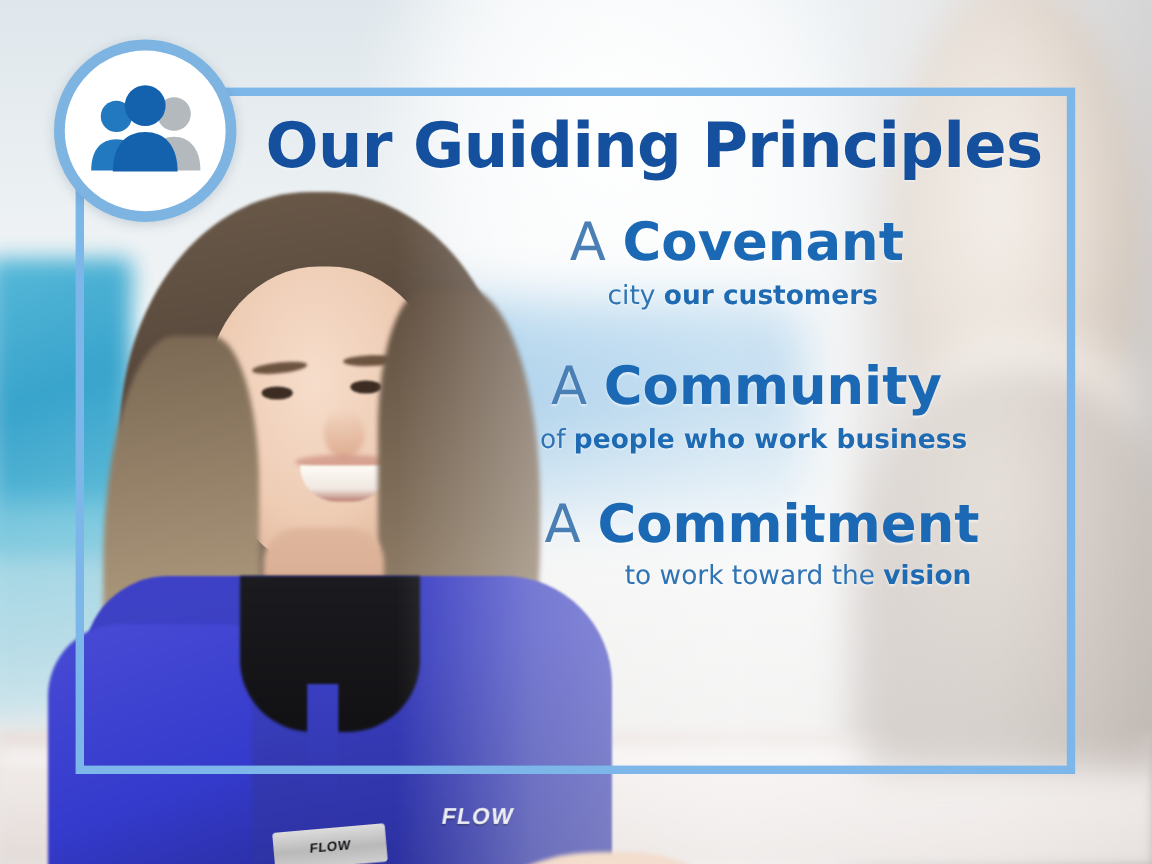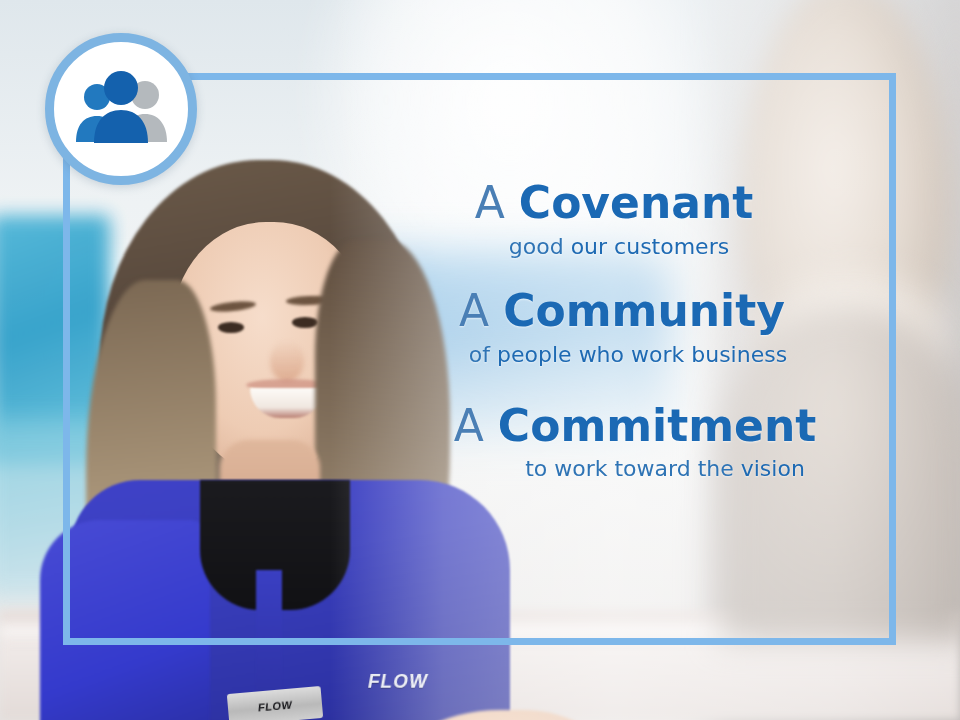--- a/index.html
+++ b/index.html
@@ -244,24 +244,24 @@
   .headline .key{ font-weight:bold; color:#1b69b4; }
 
   .sub{
     font-family:"DejaVu Sans", sans-serif;
     font-size:22px;
     line-height:1.25;
     color:#2f74b5;
     margin-top:7px;
     text-shadow:0 1px 2px rgba(255,255,255,.6);
   }
-  .sub b{ font-weight:normal; color:#1e6ab3; }
+  .sub b{ font-weight:bold; color:#1e6ab3; }
 
   .b1{ margin-left:28px; }
-  .b2{ margin-left:44px; margin-top:28px; }
+  .b2{ margin-left:44px; margin-top:40px; }
   .b3{ margin-left:70px; margin-top:34px; }
 
   .b1 .sub{ margin-left:10px; }
   .b2 .sub{ margin-left:12px; }
   .b3 .sub{ margin-left:60px; }
 </style>
 </head>
 <body>
 
 <div class="canvas">
@@ -324,31 +324,32 @@
 
         <circle cx="28" cy="27" r="13" fill="#2279bf"></circle>
         <path d="M7 72 C7 55 15 46 28 46 C41 46 49 55 49 72 Z" fill="#2279bf"></path>
 
         <circle cx="52" cy="18" r="17" fill="#1461ad"></circle>
         <path d="M25 73 C25 51 36 40 52 40 C68 40 79 51 79 73 Z" fill="#1461ad"></path>
       </svg>
     </span>
   </div>
 
+  <div class="title">Our Guiding Principles</div>
 
   <div class="blocks">
 
     <div class="block b1">
       <div class="headline">
         <span class="art">A</span>
         <span class="key">Covenant</span>
       </div>
       <div class="sub">
         <div>
-          <span>good </span><b>our customers</b>
+          <span>city </span><b>our customers</b>
         </div>
       </div>
     </div>
 
     <div class="block b2">
       <div class="headline">
         <span class="art">A</span>
         <span class="key">Community</span>
       </div>
       <div class="sub">

